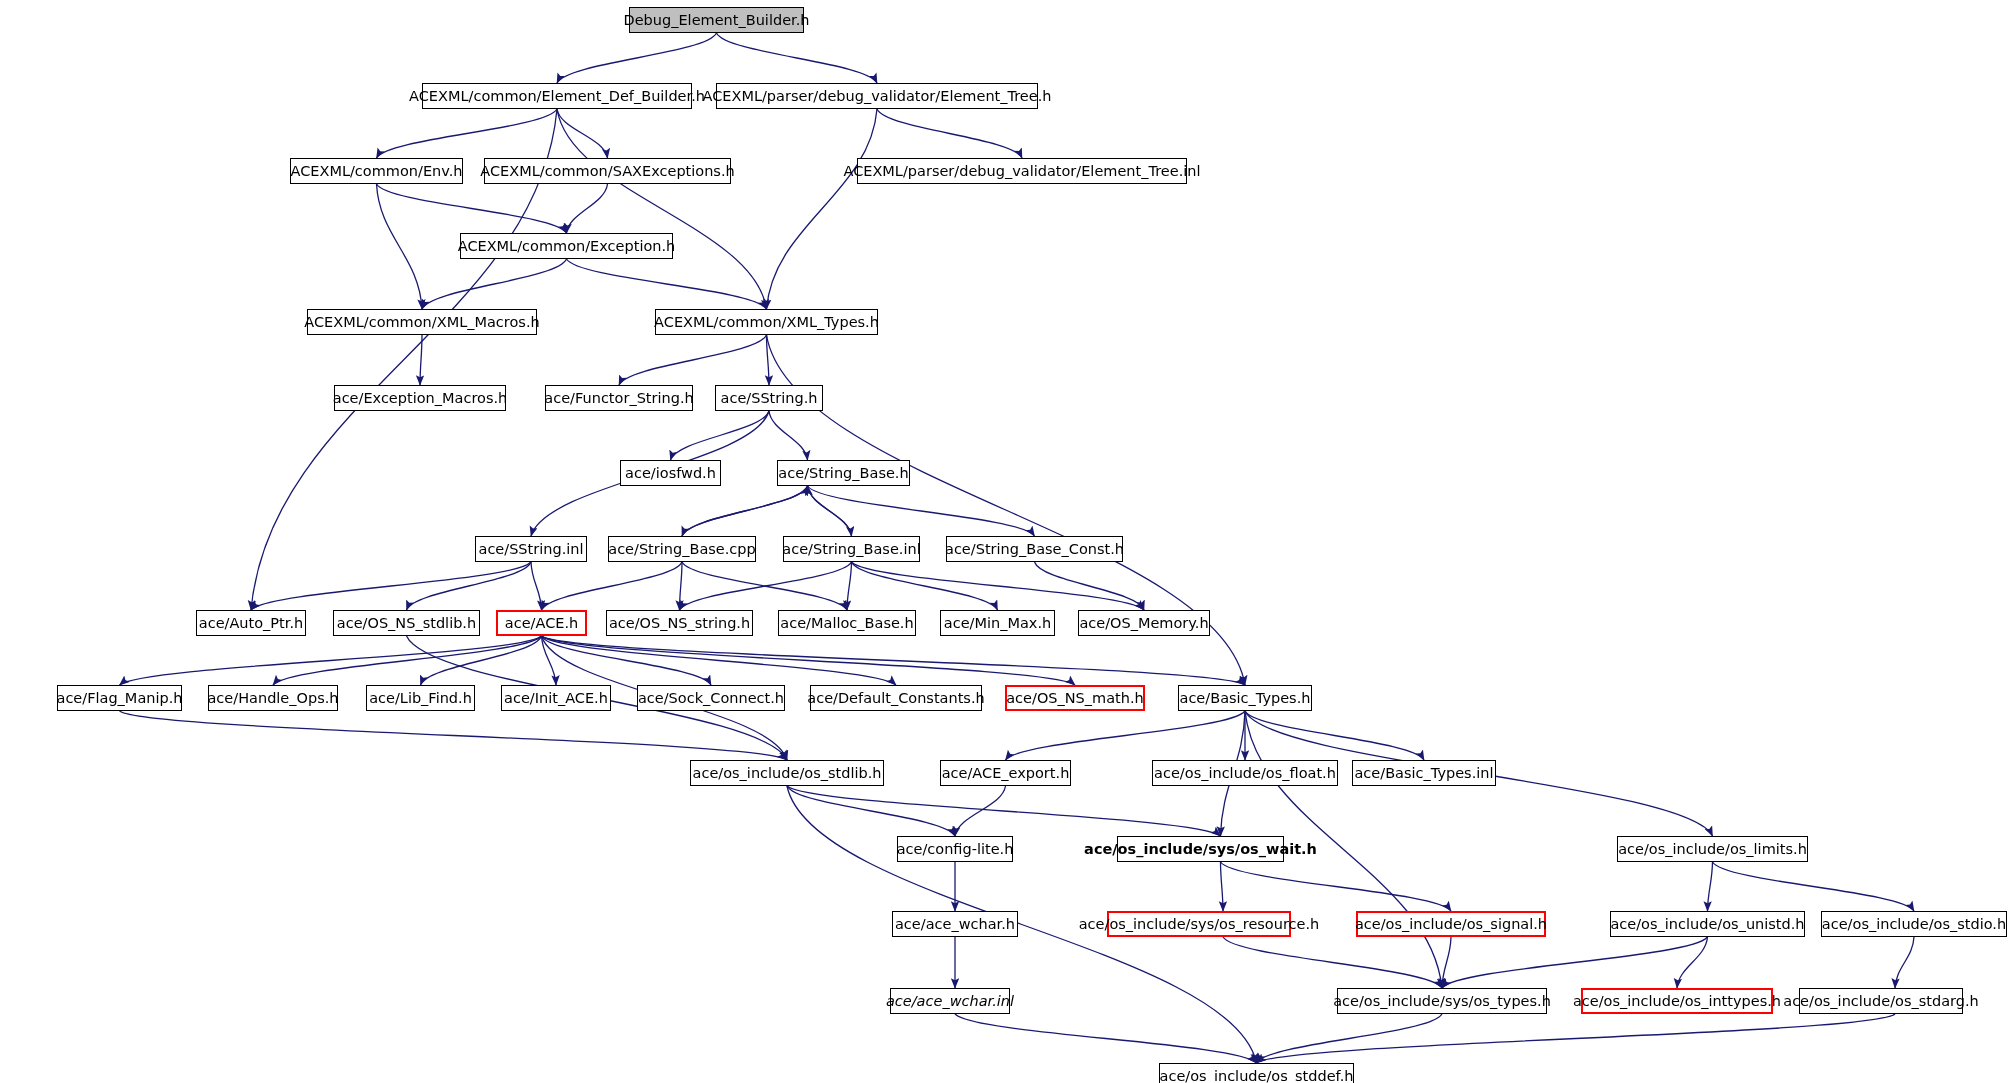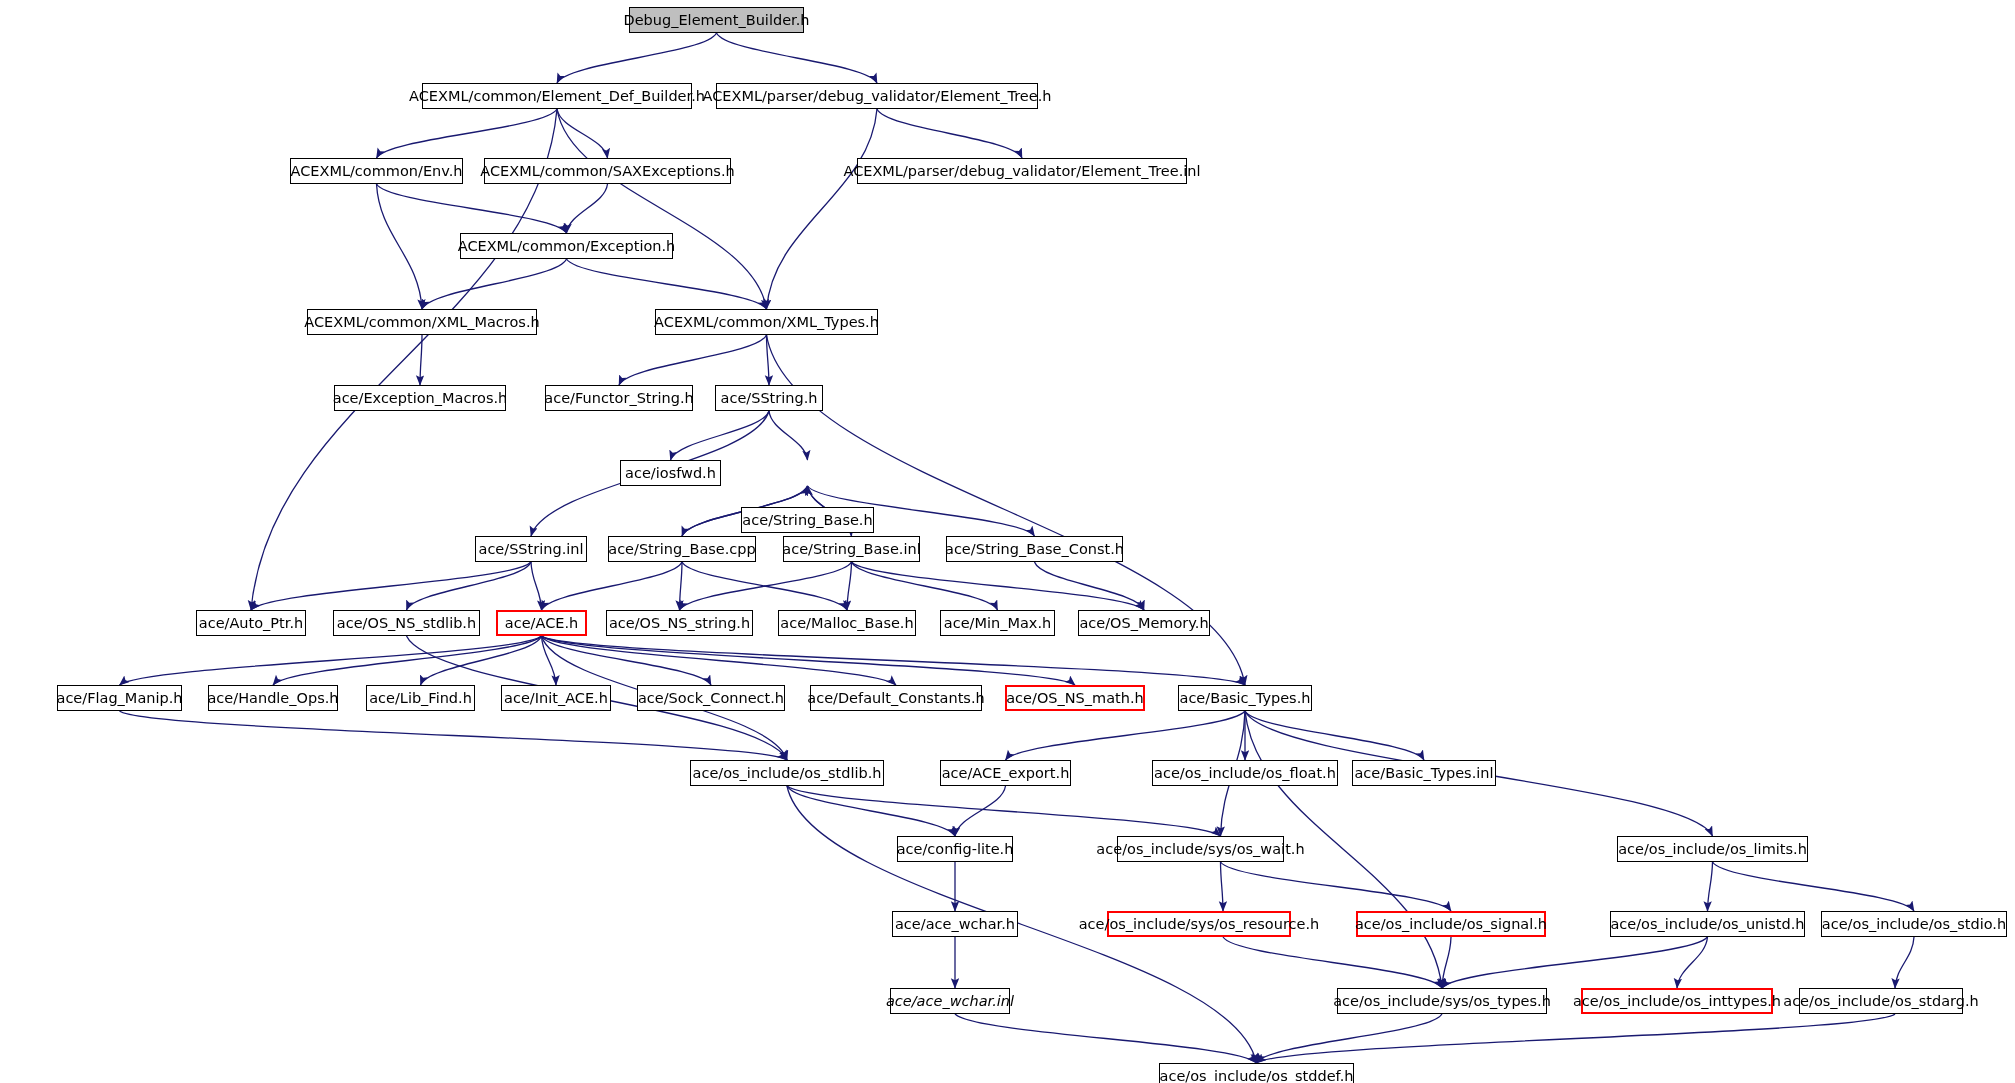--- a/index.html
+++ b/index.html
@@ -141,21 +141,21 @@
       </div>
       <div class="node" style="left: 545px; top: 385px; width: 148px;">
         <span class="node-label">ace/Functor_String.h</span>
       </div>
       <div class="node" style="left: 715px; top: 385px; width: 108px;">
         <span class="node-label">ace/SString.h</span>
       </div>
       <div class="node" style="left: 620px; top: 460px; width: 101px;">
         <span class="node-label">ace/iosfwd.h</span>
       </div>
-      <div class="node" style="left: 741px; top: 460px; width: 133px; margin-top: 47px;">
+      <div class="node" style="left: 777px; top: 460px; width: 133px;">
         <span class="node-label">ace/String_Base.h</span>
       </div>
       <div class="node" style="left: 475px; top: 536px; width: 112px;">
         <span class="node-label">ace/SString.inl</span>
       </div>
       <div class="node" style="left: 608px; top: 536px; width: 148px;">
         <span class="node-label">ace/String_Base.cpp</span>
       </div>
       <div class="node" style="left: 783px; top: 536px; width: 137px;">
         <span class="node-label">ace/String_Base.inl</span>
@@ -216,21 +216,21 @@
       </div>
       <div class="node" style="left: 1152px; top: 760px; width: 186px;">
         <span class="node-label">ace/os_include/os_float.h</span>
       </div>
       <div class="node" style="left: 1352px; top: 760px; width: 144px;">
         <span class="node-label">ace/Basic_Types.inl</span>
       </div>
       <div class="node" style="left: 897px; top: 836px; width: 116px;">
         <span class="node-label">ace/config-lite.h</span>
       </div>
-      <div class="node" style="left: 1117px; top: 836px; width: 167px;">
+      <div class="node" style="left: 1117px; top: 836px; width: 167px; font-weight: bold;">
         <span class="node-label">ace/os_include/sys/os_wait.h</span>
       </div>
       <div class="node" style="left: 1617px; top: 836px; width: 191px;">
         <span class="node-label">ace/os_include/os_limits.h</span>
       </div>
       <div class="node" style="left: 892px; top: 911px; width: 126px;">
         <span class="node-label">ace/ace_wchar.h</span>
       </div>
       <div class="node warn" style="left: 1107px; top: 911px; width: 184px;">
         <span class="node-label">ace/os_include/sys/os_resource.h</span>

